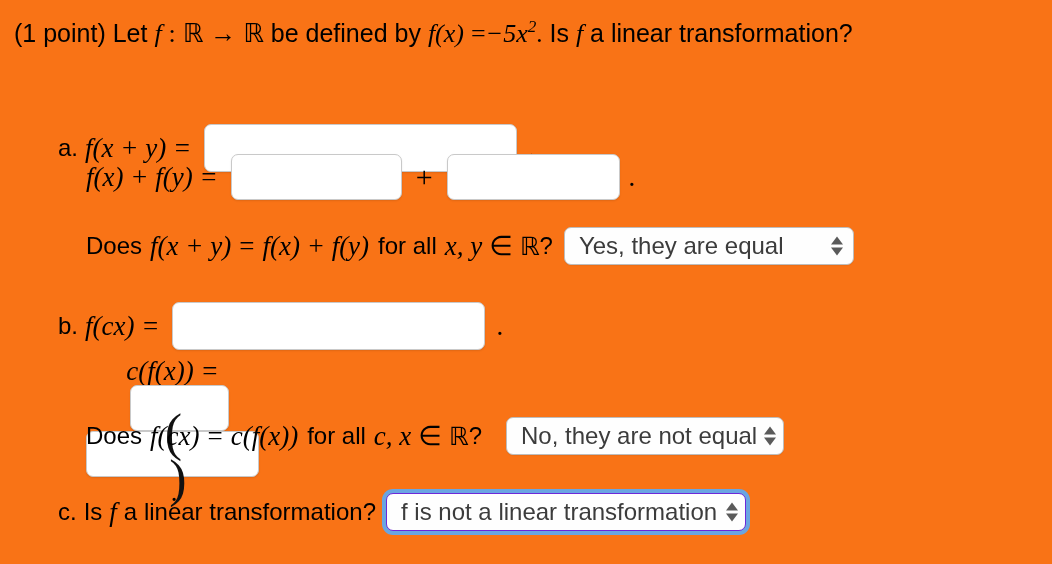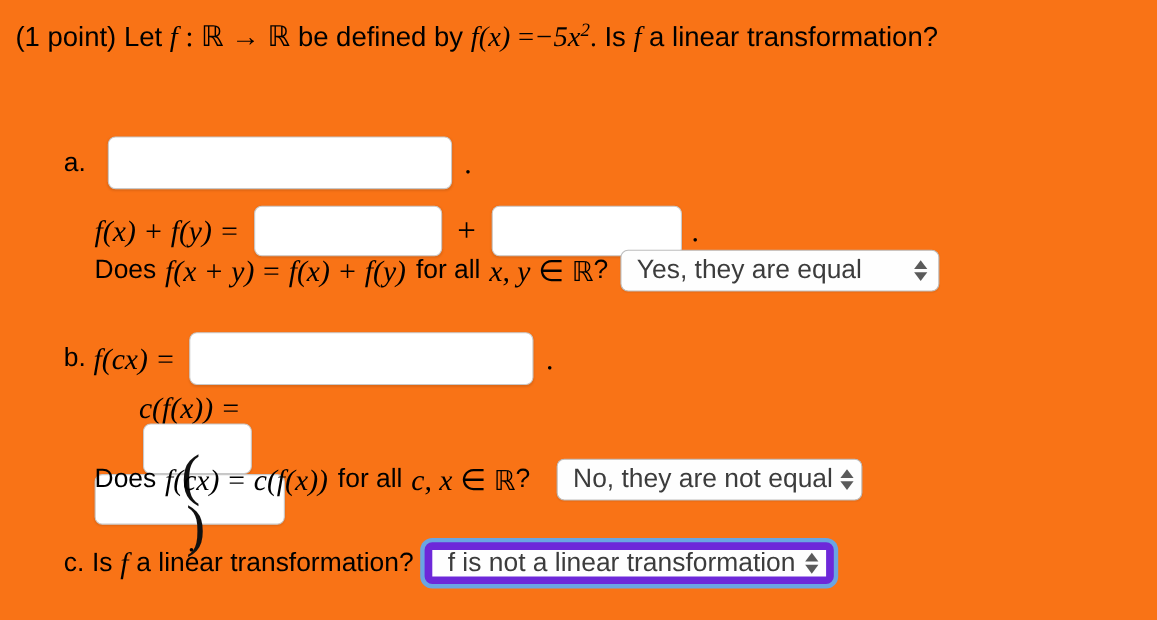--- a/index.html
+++ b/index.html
@@ -143,21 +143,21 @@
   .tri-up {
     border-bottom: 8px solid #5a5a5a;
     margin-bottom: 3px;
   }
   .tri-down {
     border-top: 8px solid #5a5a5a;
   }
 
   
   .sel.focused {
-    border: 7px solid #6d28d9;
+    border: 1px solid #6d28d9;
     box-shadow: 0 0 0 4px #6aa5e2;
   }
 
   .sel-label { display: inline-block; }
 </style>
 </head>
 <body>
 
 <div class="page">
 
@@ -172,25 +172,26 @@
     <span>be defined by</span>
     <span class="mathtext">f(x)</span>
     <span class="mathtext op">=</span><span class="mathtext"><span>−5x</span><span class="sup">2</span></span><span class="op">.</span>
     <span>Is</span>
     <span class="mathtext">f</span>
     <span>a linear transformation?</span>
   </div>
 
   <div class="row" style="left:58px; top:124px;">
     <span class="label-sans" style="margin-right:7px;">a.</span>
+    <span class="mathtext">f(x + y) =</span>
     <input class="tbox" type="text" style="width: 313px; margin-left: 13px;" value="">
     <span class="period" style="margin-left:11px;">.</span>
   </div>
 
-  <div class="row" style="left:86px; top:187px;">
+  <div class="row" style="left:86px; top:154px;">
     <span class="mathtext">f(x) + f(y) =</span>
     <input class="tbox" type="text" style="width: 171px; margin-left: 13px; height: 46px;" value="">
     <span class="plus-sign">+</span>
     <input class="tbox" type="text" style="width: 173px; height: 46px;" value="">
     <span class="period" style="margin-left:9px;">.</span>
   </div>
 
   <div class="row" style="left:86px; top:227px;">
     <span class="label-sans">Does</span>
     <span class="mathtext" style="margin-left:8px;">f(x + y)</span>

